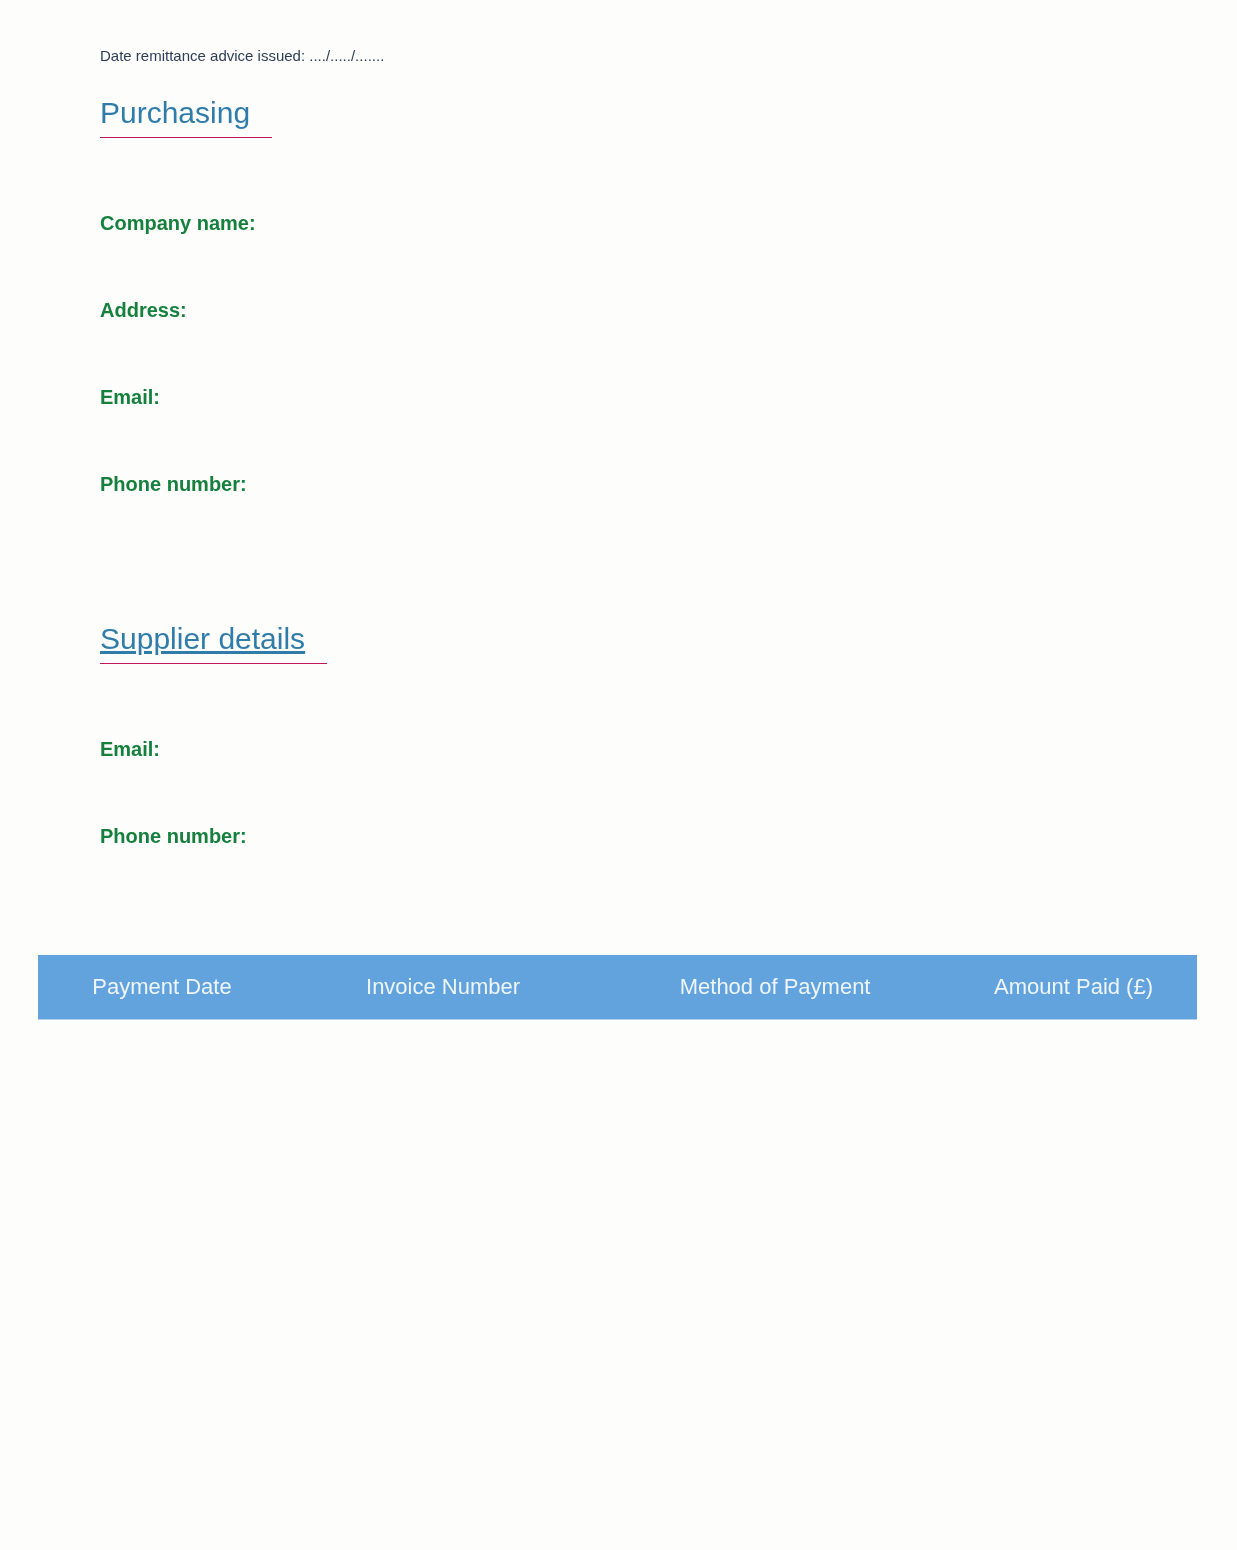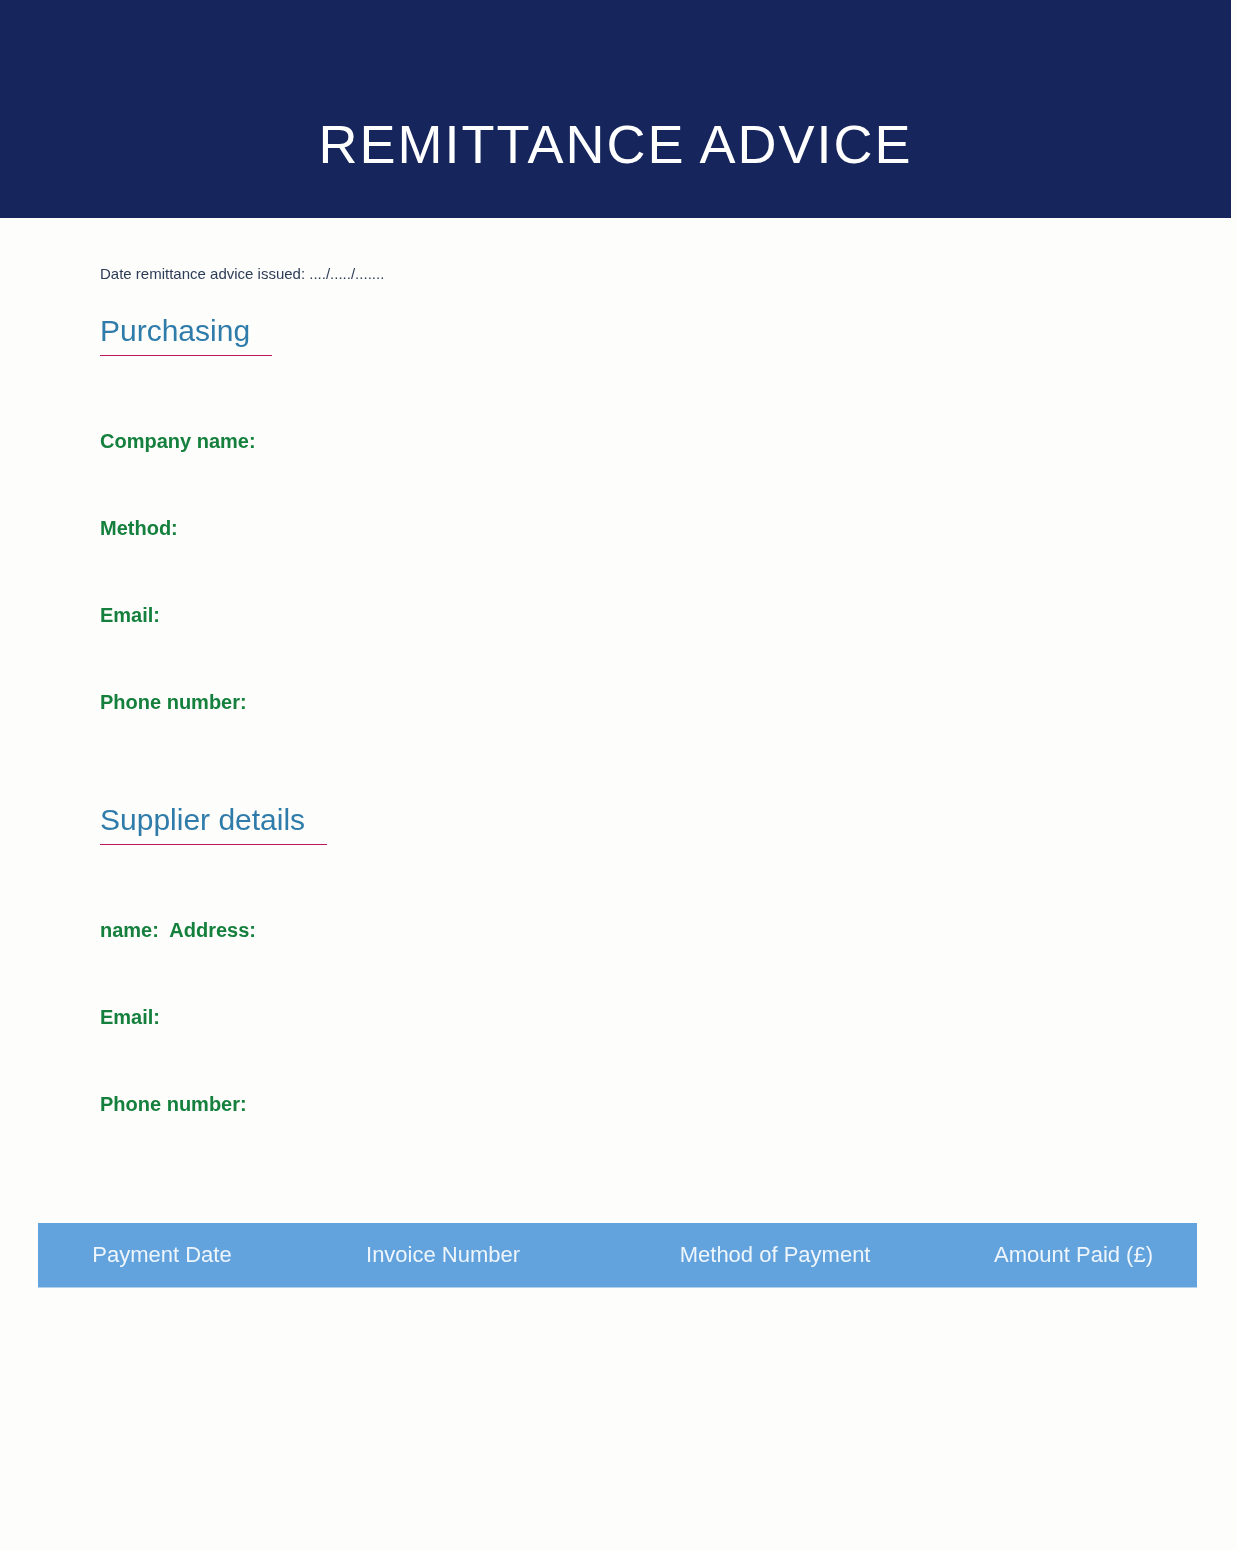--- a/index.html
+++ b/index.html
@@ -31,21 +31,21 @@
 
   
   .section-heading {
     margin: 0 0 0 100px;
     width: fit-content;
     font-size: 30px; font-weight: 400; color: #2f7cab;
     padding: 0 22px 7px 0;
     border-bottom: 1px solid #be185d;
   }
   .mt-purchasing { margin-top: 32px; }
-  .mt-supplier   { margin-top: 28px; }
+  .mt-supplier   { margin-top: 65px; text-decoration: underline; }
 
   
   .fields {
     margin: 13px 0 0 100px;
     font-size: 20px; font-weight: 700; color: #15803d;
     line-height: 29px;
     white-space: pre-wrap;
   }
   .fields .note { font-weight: 400; }
 
@@ -61,40 +61,36 @@
     color: #eef6fc; font-size: 22px;
   }
   .col1 { width: 21.4%; } .col2 { width: 27.1%; }
   .col3 { width: 30.2%; } .col4 { width: 21.3%; }
 </style>
 </head>
 <body>
 
 <div>
 
-  <header class="banner">
-    <h1>REMITTANCE ADVICE</h1>
-  </header>
 
   <p class="date-line"><span>Date remittance advice issued: </span><span>..../...../.......</span></p>
 
   <section>
     <h2 class="section-heading mt-purchasing">Purchasing</h2>
     <div class="fields">
       <div>Company name:</div>
-      <div>Method:</div>
+      <div>Address:</div>
       <div>Email:</div>
       <div>Phone number:</div>
     </div>
   </section>
 
   <section>
     <h2 class="section-heading mt-supplier">Supplier details</h2>
     <div class="fields">
-      <div>name:  Address:</div>
       <div>Email:</div>
       <div>Phone number:</div>
     </div>
   </section>
 
   <div class="pay-table">
     <div class="t-head">
       <div class="cell col1">Payment Date</div>
       <div class="cell col2">Invoice Number</div>
       <div class="cell col3">Method of Payment</div>

